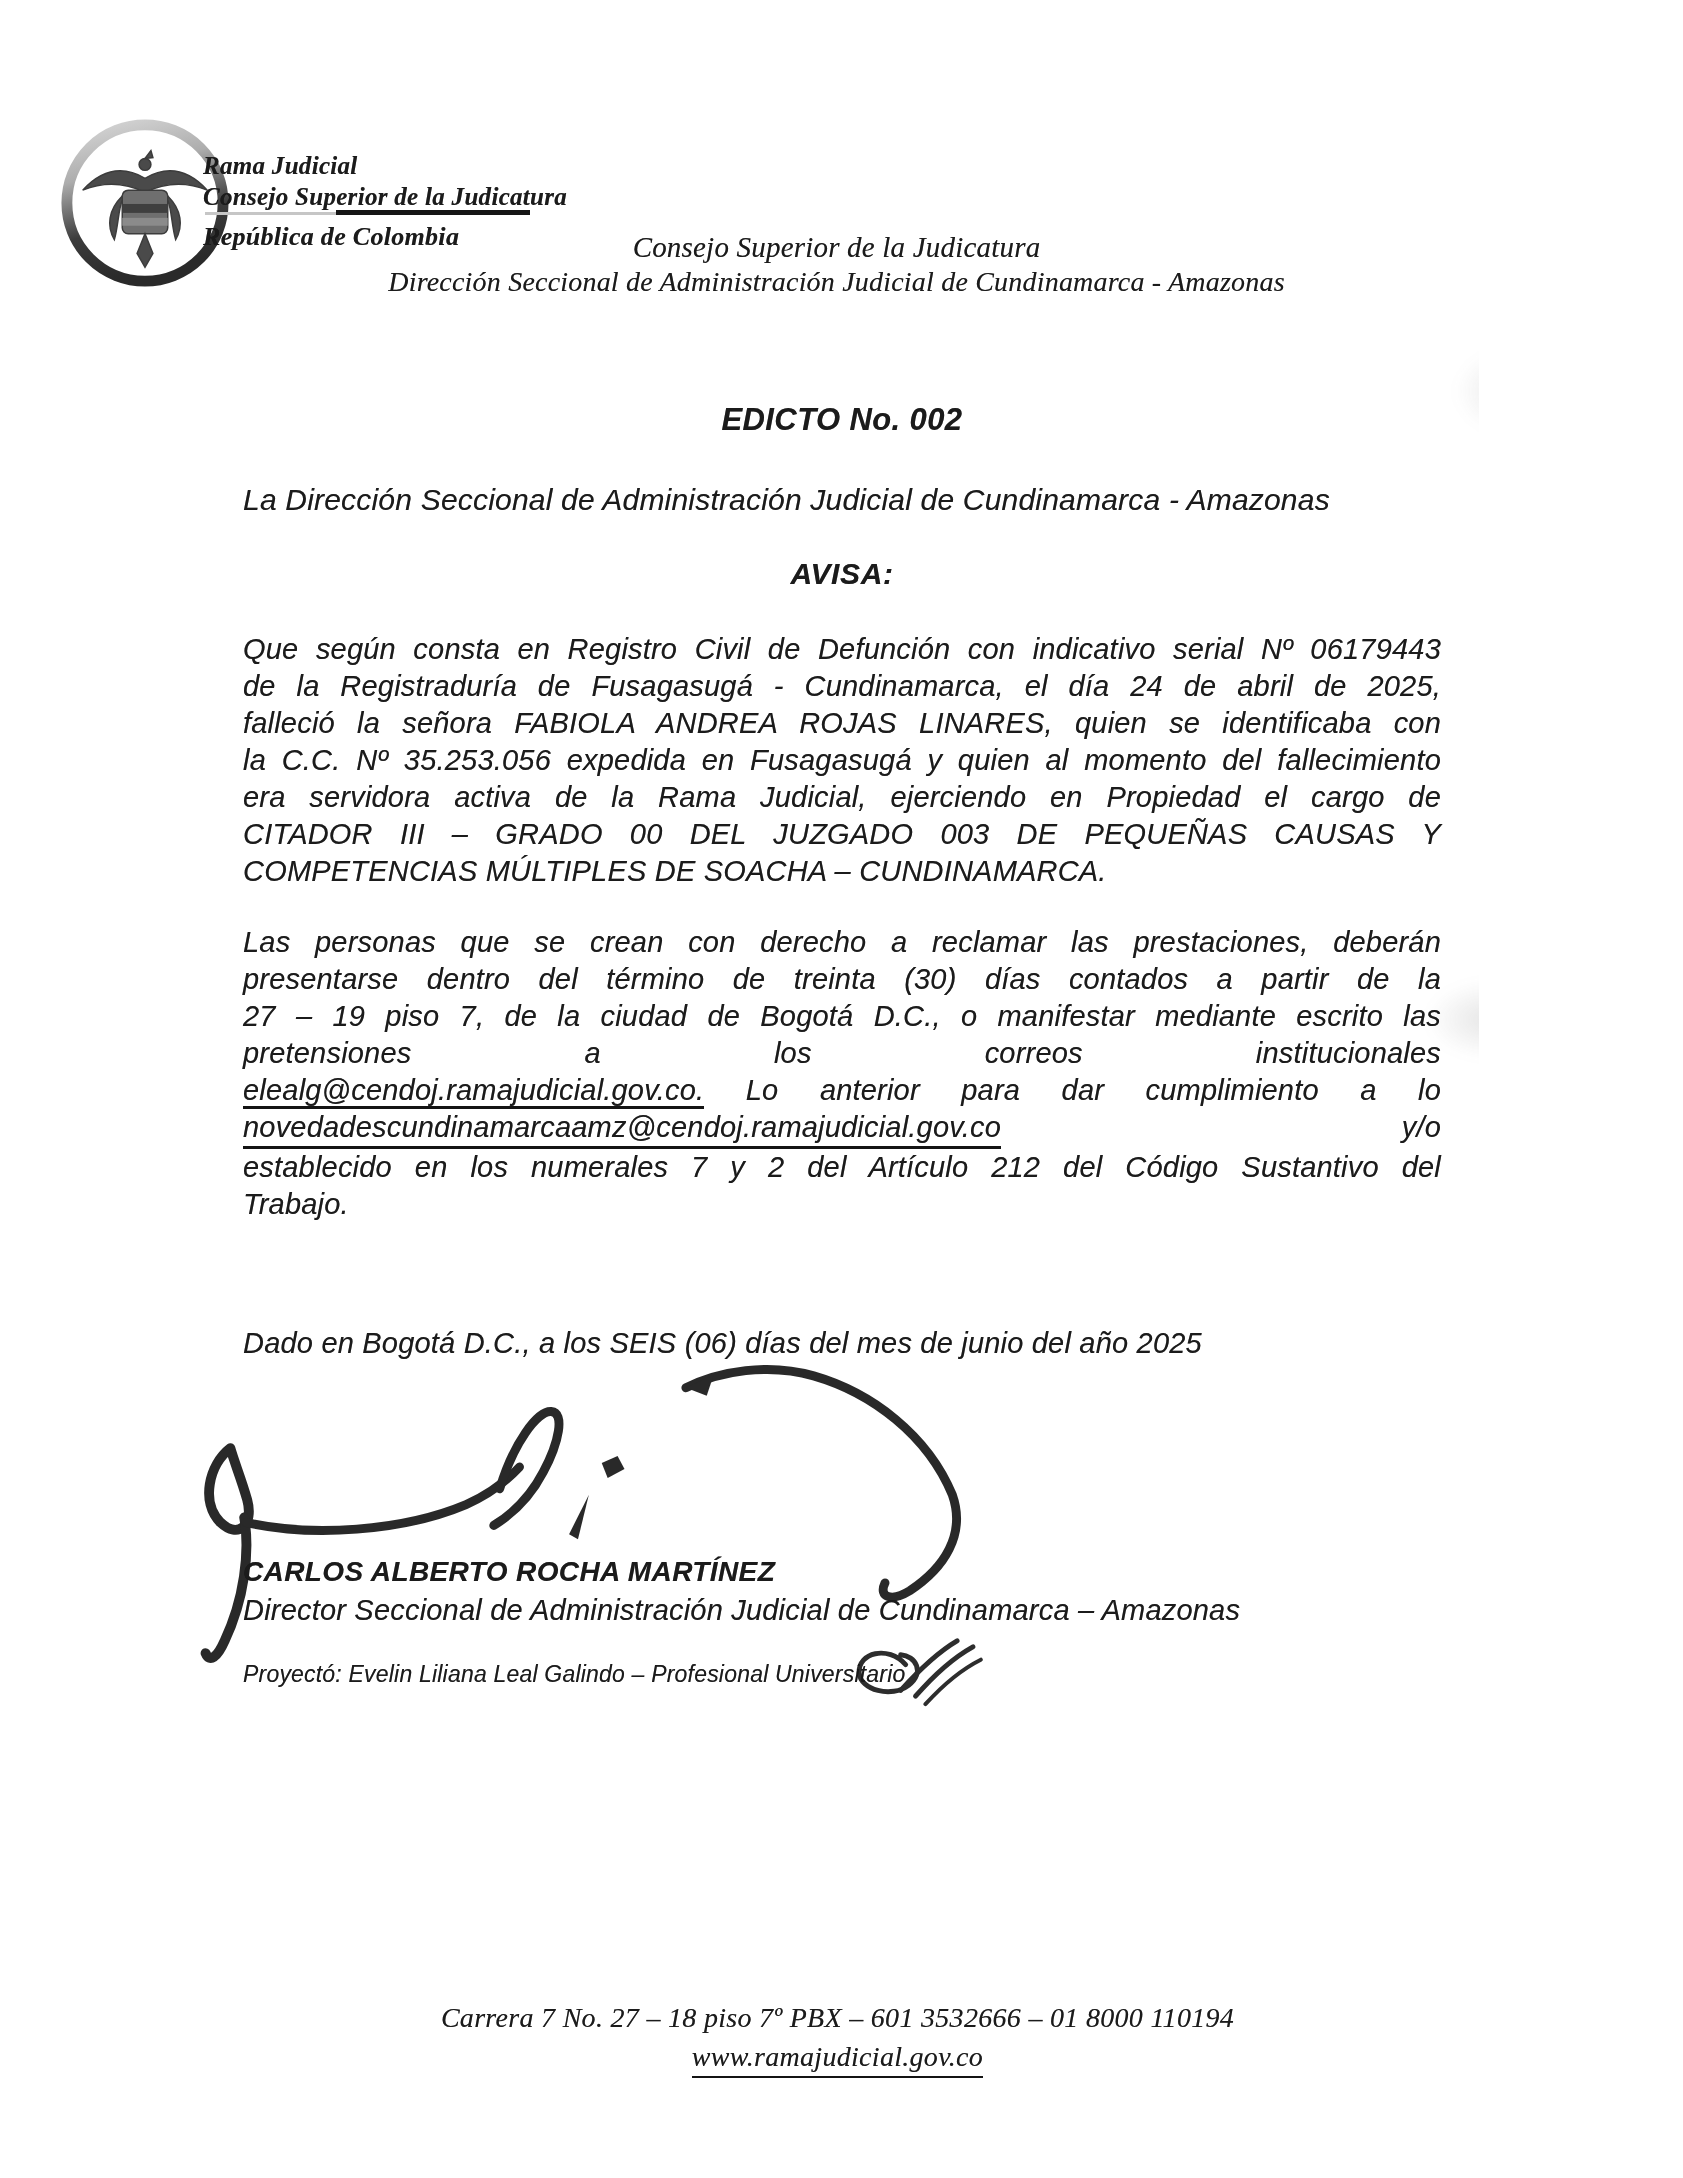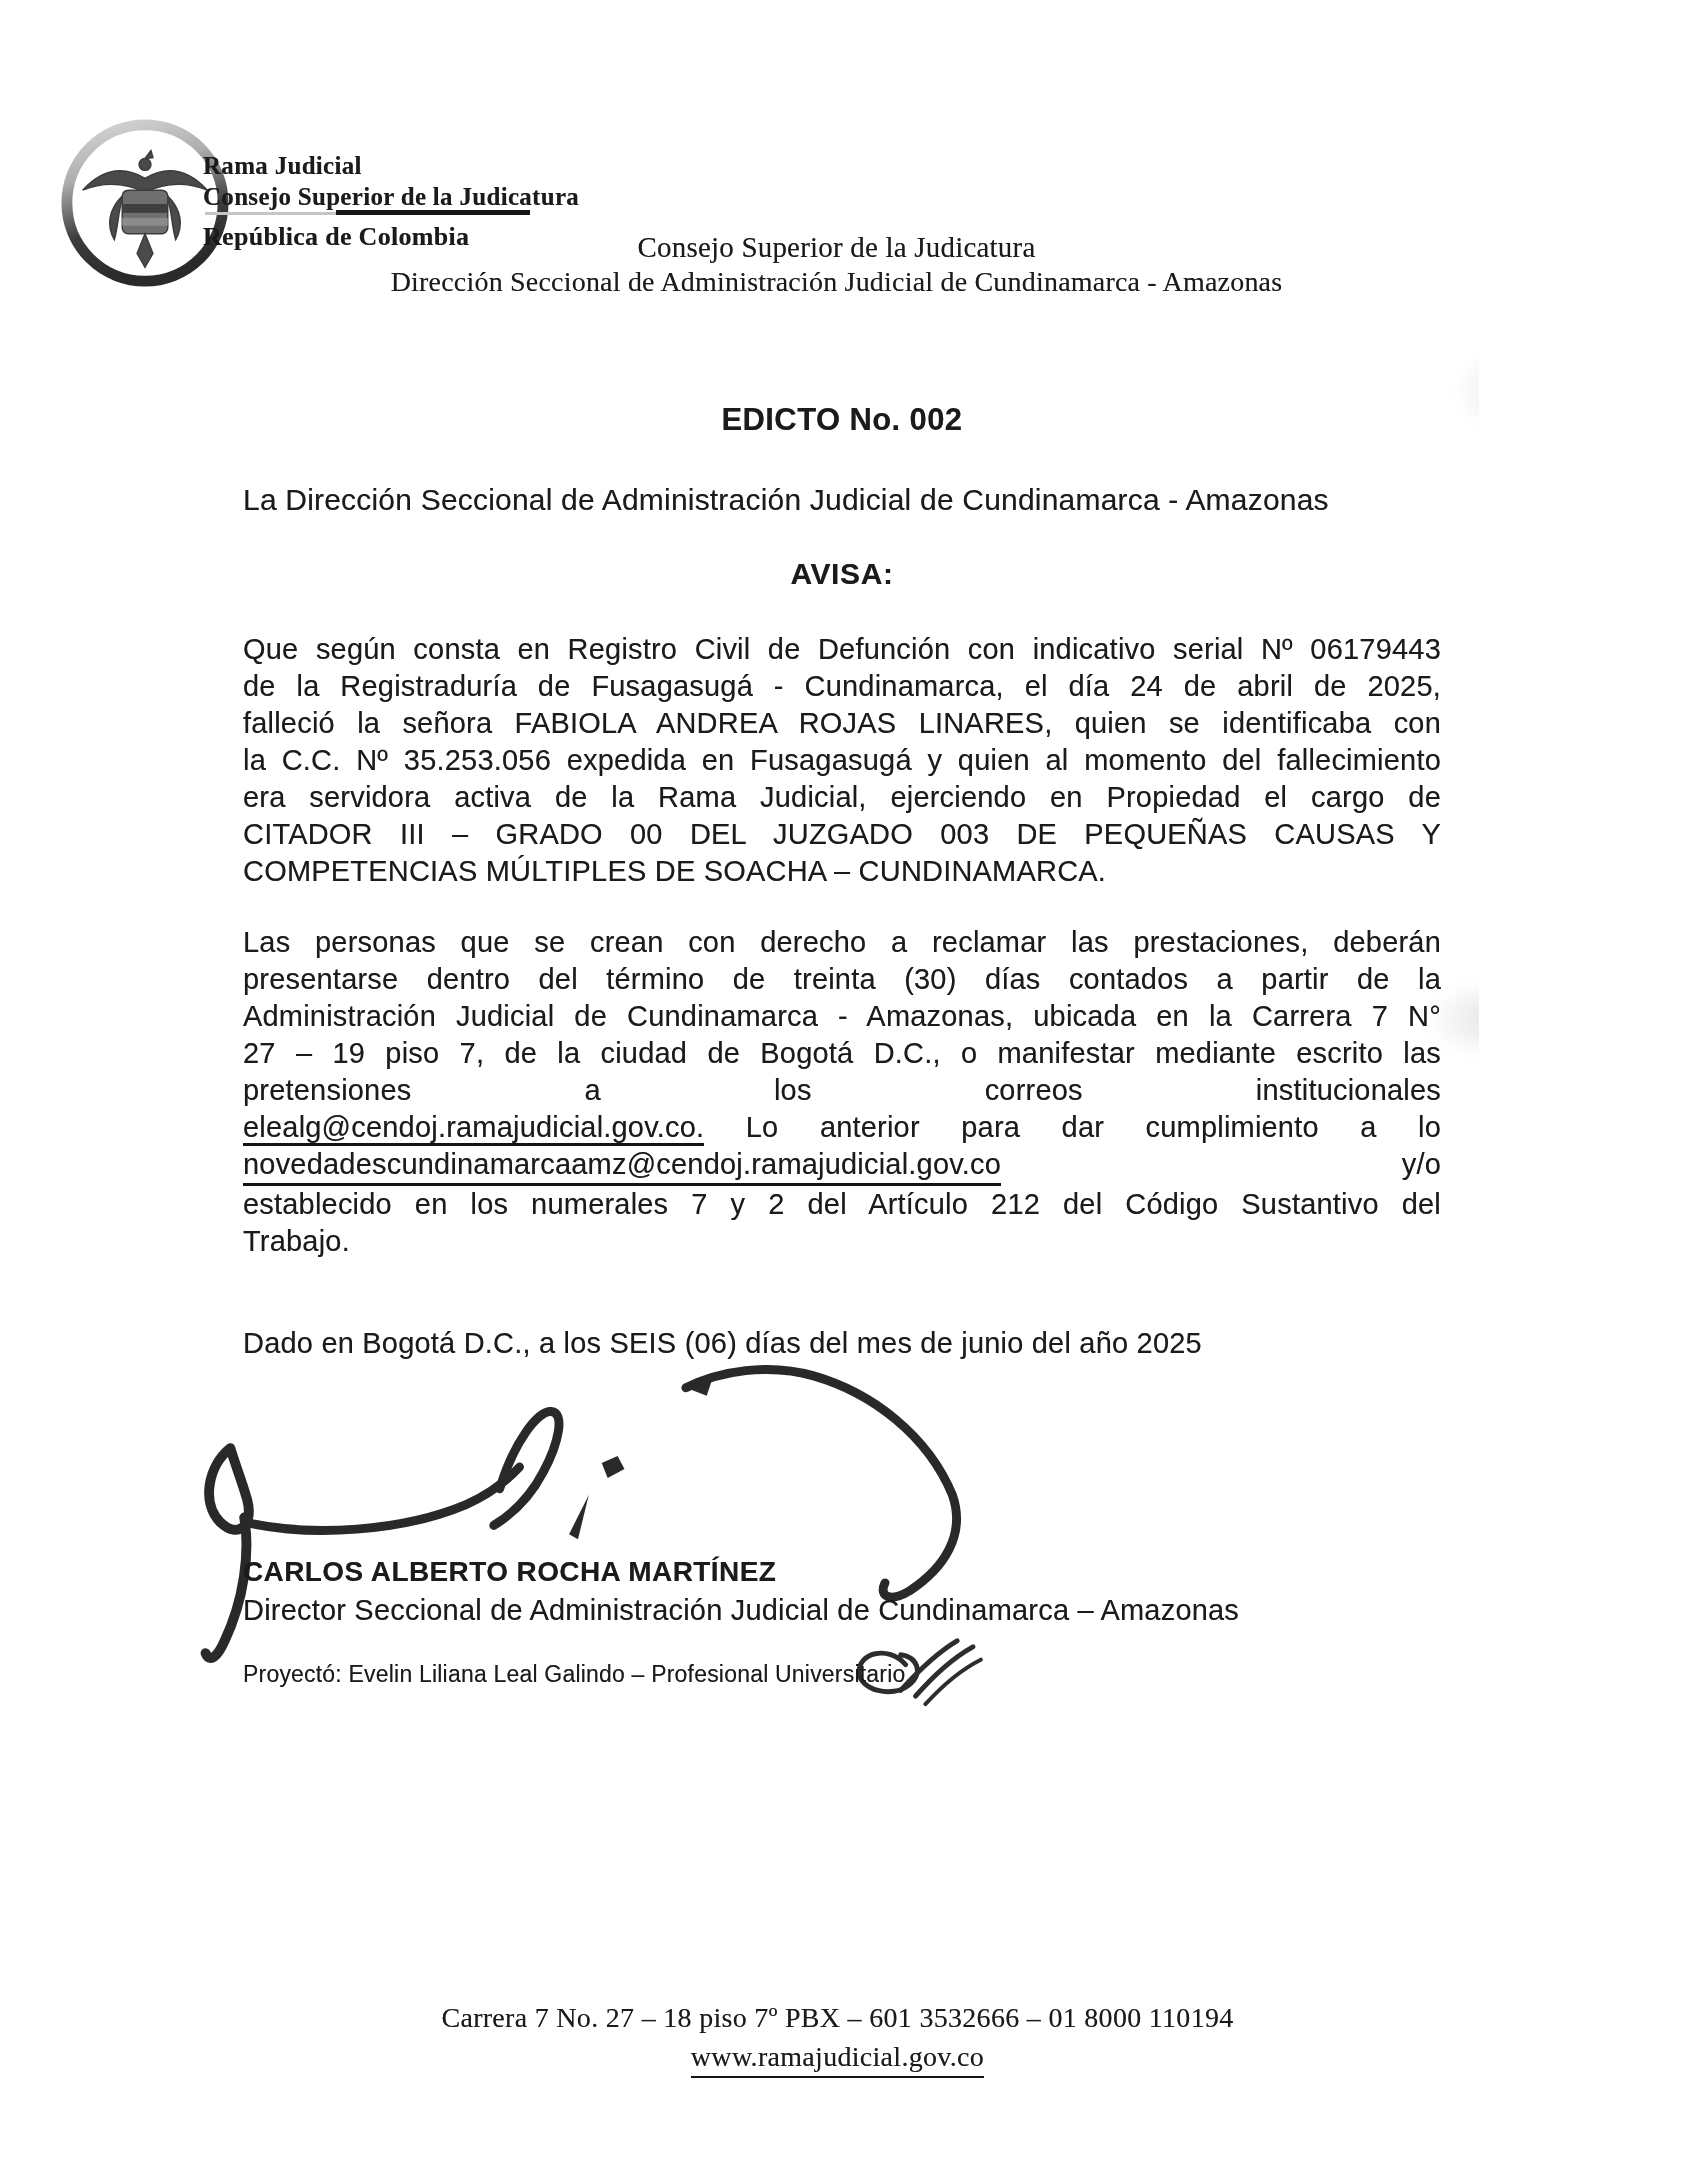--- a/index.html
+++ b/index.html
@@ -1,17 +1,17 @@
 <!DOCTYPE html>
 <html><head>
 <meta charset="utf-8">
 <style>
   html,body{margin:0;padding:0;background:#ffffff;}
   .page{position:relative;width:1479px;height:2178px;background:#ffffff;overflow:hidden;
-        font-family:"Liberation Sans",sans-serif;color:#1b1b1b;}
+        font-family:"Liberation Sans",sans-serif;color:#1b1b1b;font-style:italic;}
   .abs{position:absolute;}
   .serif{font-family:"Liberation Serif",serif;}
   .ink{text-shadow:0 0 0.6px rgba(0,0,0,.45);}
 
   
   .lh-org{left:203px;top:150px;font-size:25px;line-height:31px;font-weight:700;letter-spacing:0.3px;}
   .lh-republic{left:203px;top:222px;font-size:26px;font-weight:700;letter-spacing:0.3px;}
   .lh-rule-light{left:205px;top:212px;width:131px;height:3px;background:#c6c6c6;}
   .lh-rule-dark{left:336px;top:210px;width:194px;height:5px;background:#151515;}
   .hdr-center{left:0;width:1673px;text-align:center;}
@@ -99,21 +99,20 @@
     <div class="body-line just">falleció la señora FABIOLA ANDREA ROJAS LINARES, quien se identificaba con</div>
     <div class="body-line just">la C.C. Nº 35.253.056 expedida en Fusagasugá y quien al momento del fallecimiento</div>
     <div class="body-line just">era servidora activa de la Rama Judicial, ejerciendo en Propiedad el cargo de</div>
     <div class="body-line just">CITADOR III – GRADO 00 DEL JUZGADO 003 DE PEQUEÑAS CAUSAS Y</div>
     <div class="body-line">COMPETENCIAS MÚLTIPLES DE SOACHA – CUNDINAMARCA.</div>
   </div>
 
   <div class="abs content para2 ink">
     <div class="body-line just">Las personas que se crean con derecho a reclamar las prestaciones, deberán</div>
     <div class="body-line just">presentarse dentro del término de treinta (30) días contados a partir de la</div>
-    <div class="body-line just">Administración Judicial de Cundinamarca - Amazonas, ubicada en la Carrera 7 N°</div>
     <div class="body-line just">27 – 19 piso 7, de la ciudad de Bogotá D.C., o manifestar mediante escrito las</div>
     <div class="body-line just">pretensiones a los correos institucionales</div>
     <div class="body-line just">
       <span class="u">elealg@cendoj.ramajudicial.gov.co.</span>
       <span>Lo anterior para dar cumplimiento a lo</span>
     </div>
     <div class="body-line line-flex">
       <span class="u">novedadescundinamarcaamz@cendoj.ramajudicial.gov.co</span>
       <span>y/o</span>
     </div>

